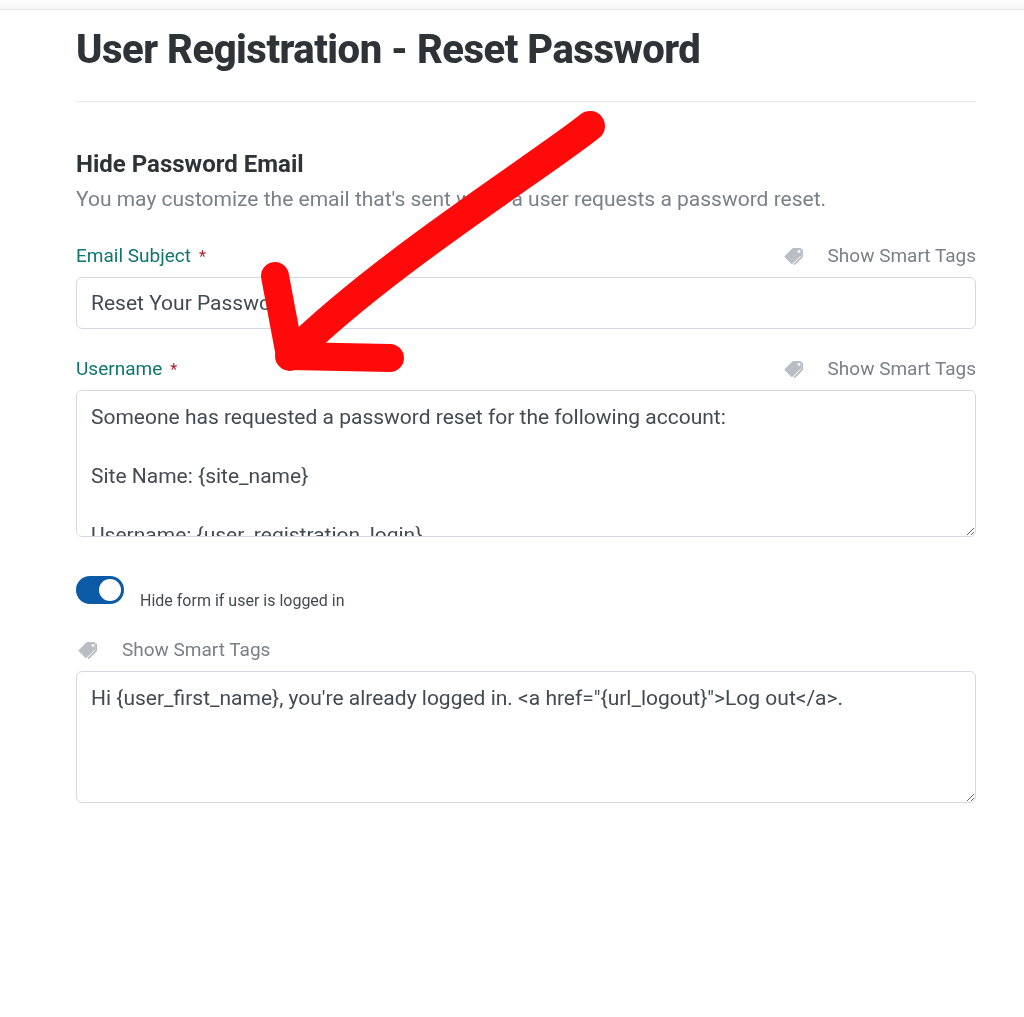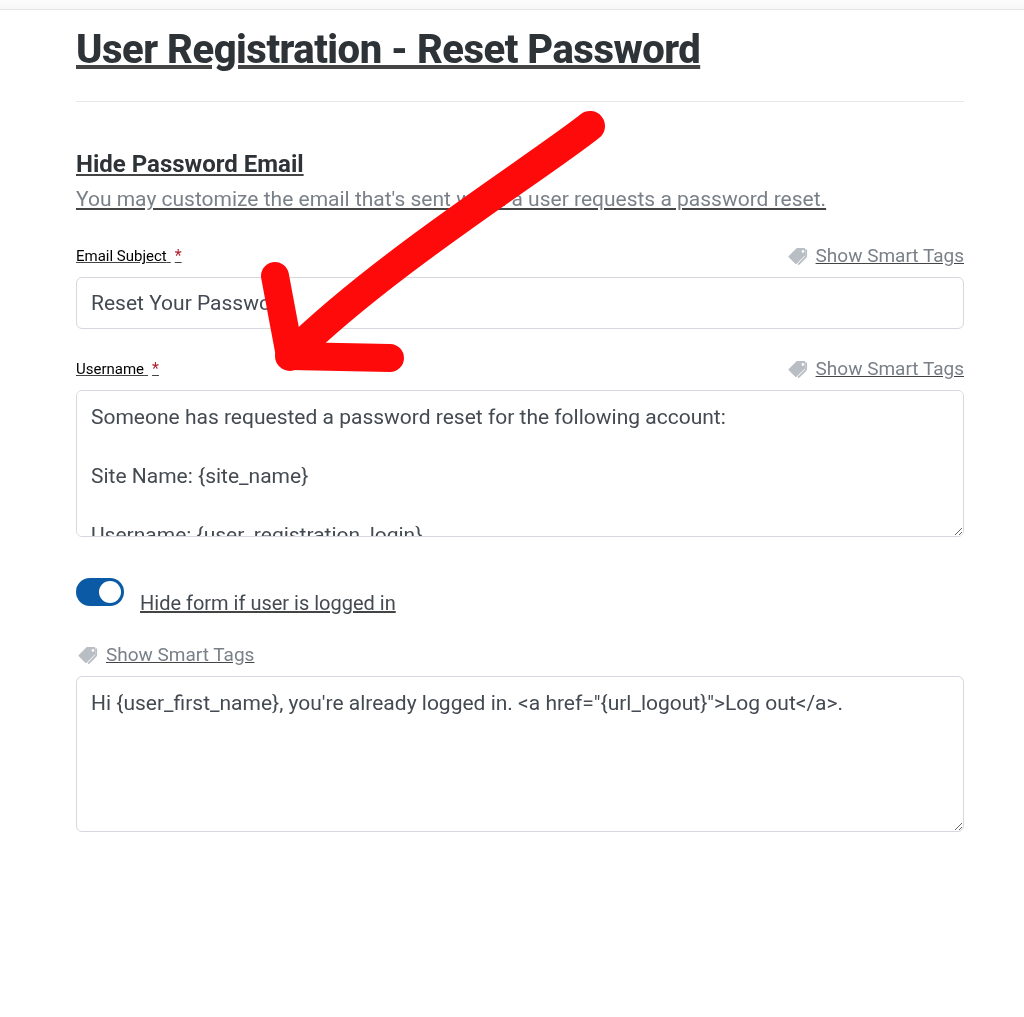--- a/index.html
+++ b/index.html
@@ -10,22 +10,21 @@
       background: #ffffff;
       color: #444;
       width: 1024px;
     }
     .top-bar {
       height: 10px;
       border-bottom: 1px solid #e7e7e7;
       background: linear-gradient(#fdfdfd, #f7f7f7);
     }
     .page {
-      padding: 0 60px 40px 76px;
-      text-decoration: underline;
+      padding: 0 48px 40px 76px;
     }
     h1.page-title {
       font-size: 40px;
       font-weight: 800;
       color: #2e3338;
       margin: 16px 0 28px 0;
       letter-spacing: -0.5px;
     }
     hr.divider {
       border: none;
@@ -50,31 +49,31 @@
     .field {
       margin-bottom: 28px;
     }
     .field-header {
       display: flex;
       justify-content: space-between;
       align-items: center;
       margin-bottom: 10px;
     }
     .field-label {
-      font-size: 15px;
-      color: #000000;
+      font-size: 19px;
+      color: #0f766e;
     }
     .required {
       color: #b21f2d;
       margin-left: 4px;
     }
     .smart-tags {
       display: flex;
       align-items: center;
-      gap: 8px;
+      gap: 24px;
       color: #7a8088;
       font-size: 19px;
       cursor: pointer;
     }
     .tag-icon {
       display: inline-block;
     }
     .tag-icon svg { display:block; }
     .help-icon {
       display: inline-flex;
@@ -105,21 +104,21 @@
     }
     textarea.text-area {
       resize: both;
       line-height: 1.4;
       overflow-y: scroll;
     }
     textarea.msg {
       height: 147px;
     }
     textarea.logged-in {
-      height: 156px;
+      height: 132px;
     }
     .toggle-row {
       display: flex;
       align-items: center;
       gap: 16px;
       margin: 28px 0 28px 0;
     }
     .toggle {
       position: relative;
       width: 48px;
@@ -132,21 +131,21 @@
     .toggle .knob {
       position: absolute;
       top: 3px;
       right: 3px;
       width: 22px;
       height: 22px;
       border-radius: 50%;
       background: #fff;
     }
     .toggle-label {
-      font-size: 20px;
+      font-size: 16px;
       color: #444a52;
       margin-top: 22px;
     }
     
     .arrow-layer {
       position: absolute;
       left: 0;
       top: 0;
       pointer-events: none;
     }

